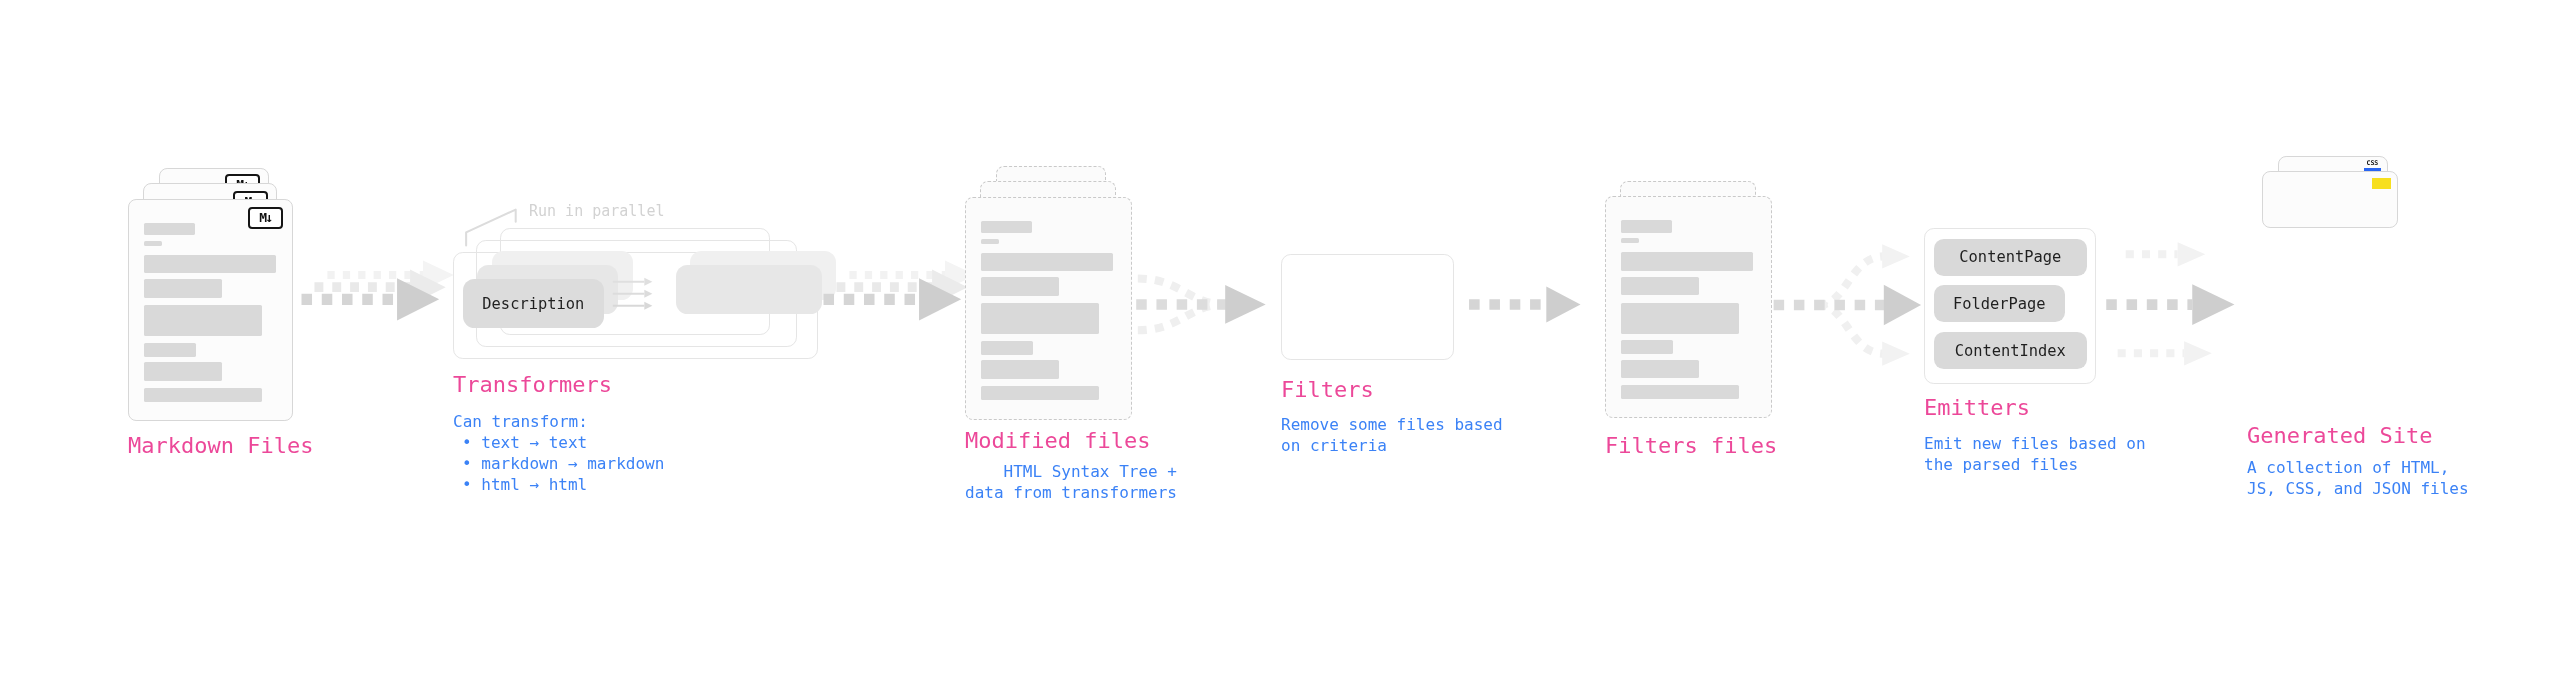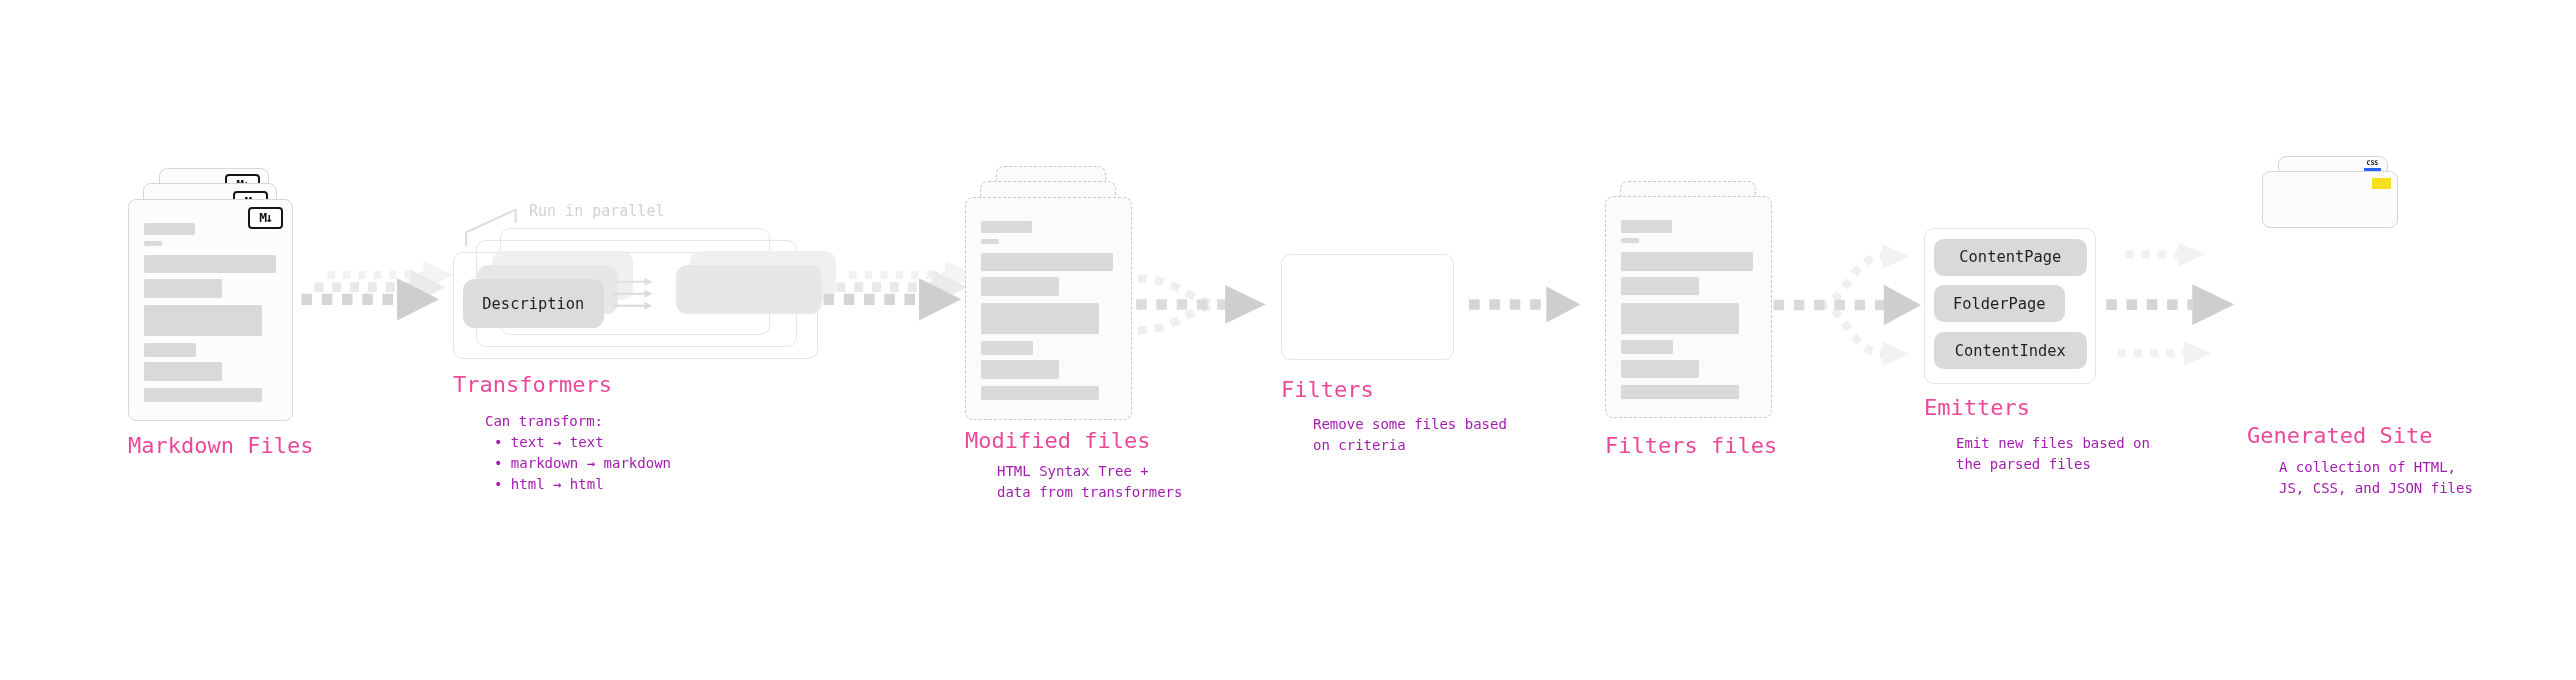--- a/index.html
+++ b/index.html
@@ -21,21 +21,21 @@
   
   .pill{position:absolute;background:#dcdcdc;border-radius:11.4px;display:flex;align-items:center;justify-content:center;
         font-size:15.4px;color:#1f1f1f;white-space:nowrap;}
   .pill.g1{background:#e7e7e7;}
   .pill.g2{background:#f0f0f0;}
   .pill.front{z-index:3;}
   .epill{position:absolute;background:#d9d9d9;border-radius:9.8px;display:flex;align-items:center;justify-content:center;
          font-size:15.4px;color:#1f1f1f;white-space:nowrap;}
   
   .label{position:absolute;font-size:22px;color:#ec4899;white-space:nowrap;}
-  .body{position:absolute;font-size:14px;color:#a21caf;line-height:21px;white-space:nowrap;margin-left:32px;}
+  .body{position:absolute;font-size:16px;color:#3b82f6;line-height:21px;white-space:nowrap;}
   .body .indent{padding-left:9px;}
   .annotation{position:absolute;font-size:15px;color:#d2d2d2;white-space:nowrap;}
   .arrow{position:absolute;}
 </style>
 </head>
 <body>
 
 <div class="canvas">
 
   <div class="stage" style="left:128px;top:168px;width:211px;height:325px;">
@@ -127,21 +127,21 @@
           <div class="bar" style="width: 18px; height: 4.9px; margin-bottom: 9px;"></div>
           <div class="bar" style="width: 132px; height: 18.7px; margin-bottom: 5.7px;"></div>
           <div class="bar" style="width: 78px; height: 18.7px; margin-bottom: 7.3px;"></div>
           <div class="bar" style="width: 118px; height: 31px; margin-bottom: 6.5px;"></div>
           <div class="bar" style="width: 52px; height: 14px; margin-bottom: 5.7px;"></div>
           <div class="bar" style="width: 78px; height: 18.7px; margin-bottom: 6.5px;"></div>
           <div class="bar" style="width: 118px; height: 14px; margin-bottom: 0px;"></div>
         </div>
     </div>
     <div class="label" style="left:0;top:262px;">Modified files</div>
-    <div class="body" style="left:0;top:295px;">
+    <div class="body" style="left:0;top:295px;text-align:right;">
       <div>HTML Syntax Tree +</div>
       <div>data from transformers</div>
     </div>
   </div>
 
   <svg class="arrow" style="left:1136px;top:268px;" width="142" height="89" viewBox="0 0 175 110">
     <path d="M2,13 C55,13 65,45 110,45" fill="none" stroke="#efefef" stroke-width="10" stroke-dasharray="11 10"></path>
     <path d="M2,77 C55,77 65,45 110,45" fill="none" stroke="#efefef" stroke-width="10" stroke-dasharray="11 10"></path>
     <line x1="0" y1="45" x2="112" y2="45" stroke="#dcdcdc" stroke-width="13" stroke-dasharray="13 12"></line>
     <polygon points="110,21 160,45 110,69" fill="#cecece"></polygon>

